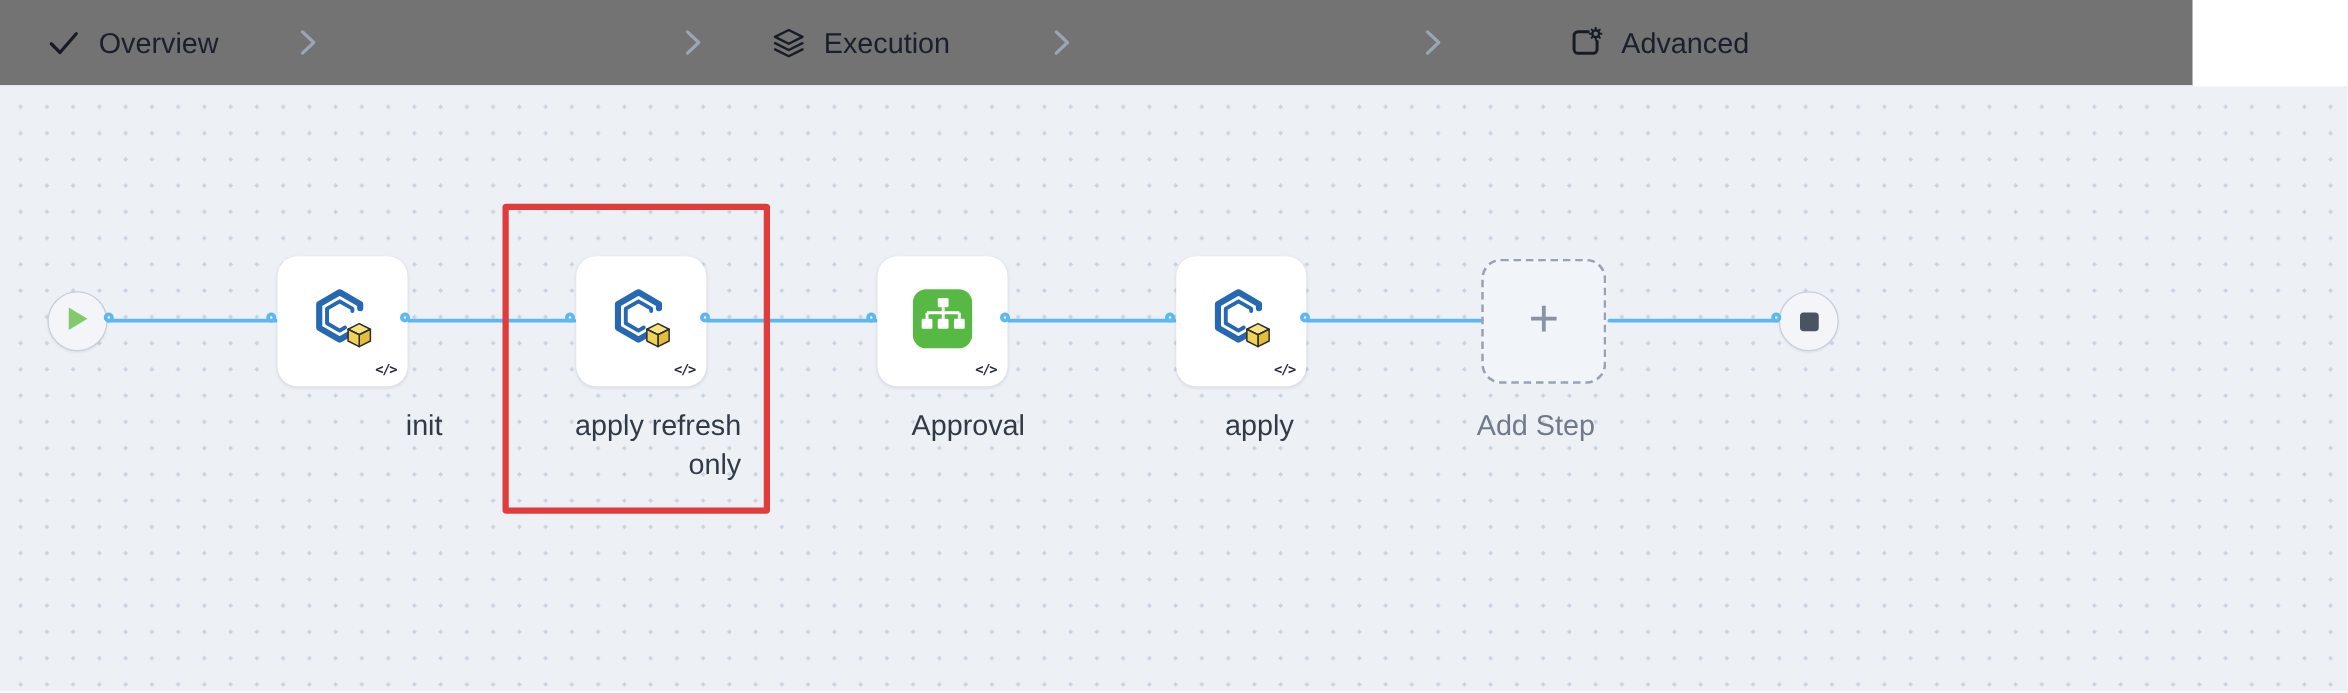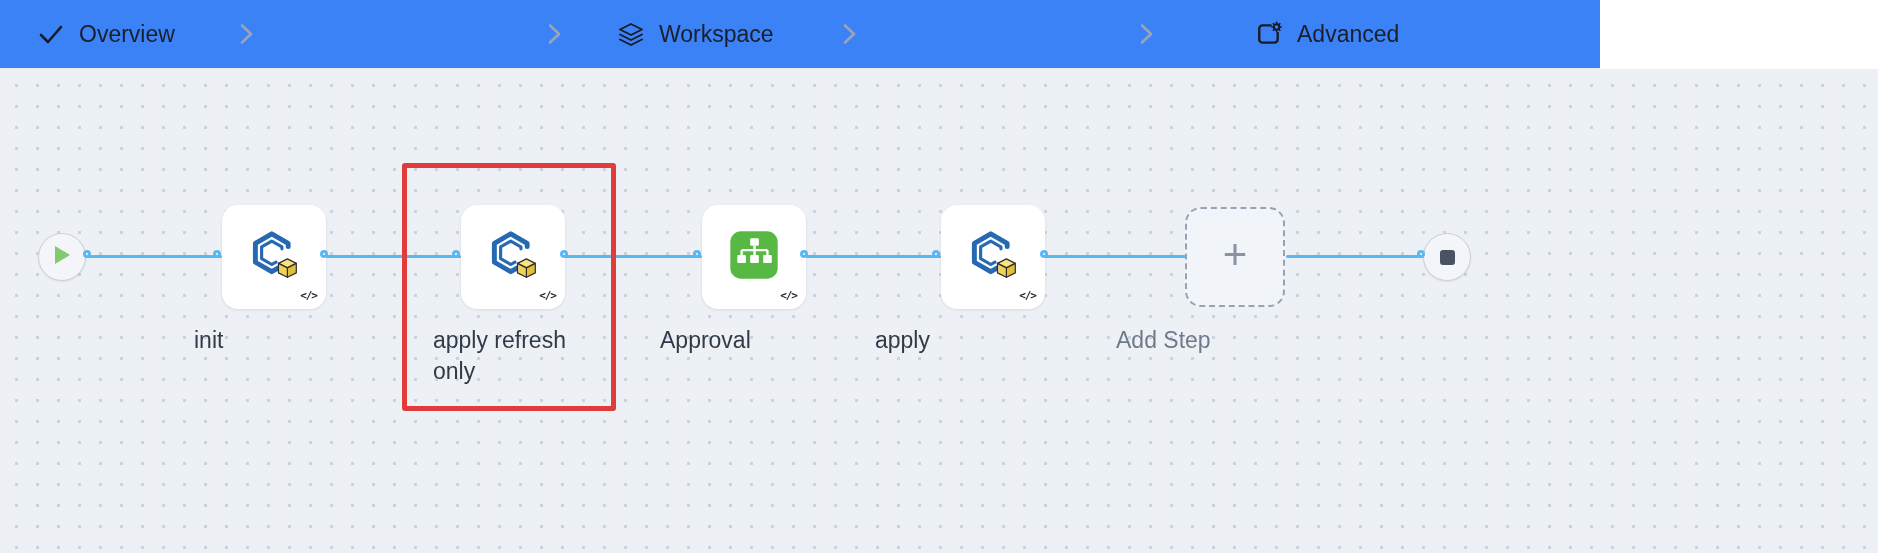--- a/index.html
+++ b/index.html
@@ -13,21 +13,21 @@
   }
   *{box-sizing:border-box;}
   html,body{margin:0;padding:0;}
   body{
     width:1878px;height:554px;overflow:hidden;
     font-family:"Liberation Sans","DejaVu Sans",sans-serif;
     background:#fff;
   }
   
   .nav{
-    position:relative;width:1600px;height:69px;background:#3b82f6;
+    position:relative;width:1754px;height:69px;background:#737373;
     border-bottom:1px solid #e7eaf0;
   }
   .tab{
     position:absolute;top:0;height:100%;
     display:flex;align-items:center;gap:15px;
     cursor:pointer;color:var(--ink);font-size:23px;font-weight:500;
   }
   .tab .label{white-space:nowrap;}
   .tab.active .label{font-weight:700;}
   .tab-underline{
@@ -74,21 +74,21 @@
     font-size:11px;font-weight:700;color:#252b36;letter-spacing:-1px;
   }
   .add-card{
     position:absolute;top:138px;width:100px;height:100px;border-radius:16px;
     background:#f1f4f9;border:2.5px dashed #98a2b3;
     display:flex;align-items:center;justify-content:center;
     z-index:3;cursor:pointer;
   }
   .plus-glyph{font-size:42px;font-weight:300;color:#8a93a3;line-height:1;margin-top:-4px;}
   .node-label{
-    position:absolute;top:256px;width:160px;text-align:left;
+    position:absolute;top:256px;width:160px;text-align:right;
     font-size:23px;line-height:31px;color:#323a46;z-index:3;
   }
   .node-label.dim{color:#707a89;}
   .highlight-rect{
     position:absolute;left:402px;top:94px;width:214px;height:248px;
     border:5px solid var(--highlight-red);border-radius:3px;
     z-index:6;pointer-events:none;
   }
 </style>
 </head>
@@ -119,21 +119,21 @@
   </div>
 
   <div class="tab" style="left:618px">
     <span>
       <svg width="26" height="26" viewBox="0 0 26 26" fill="none" stroke="#161b26" stroke-width="1.9" stroke-linejoin="round" stroke-linecap="round">
         <polygon points="13,3 24,8.5 13,14 2,8.5"></polygon>
         <polyline points="2,13.5 13,19 24,13.5"></polyline>
         <polyline points="2,18.5 13,24 24,18.5"></polyline>
       </svg>
     </span>
-    <span class="label">Workspace</span>
+    <span class="label">Execution</span>
   </div>
 
   <div class="chev" style="left:843px">
     <svg width="13" height="21" viewBox="0 0 13 21" fill="none">
         <polyline points="2,2 11,10.5 2,19" stroke="#9aa5b5" stroke-width="2.6" stroke-linecap="round" stroke-linejoin="round"></polyline>
       </svg>
   </div>
 
 
   <div class="chev" style="left:1140px">

